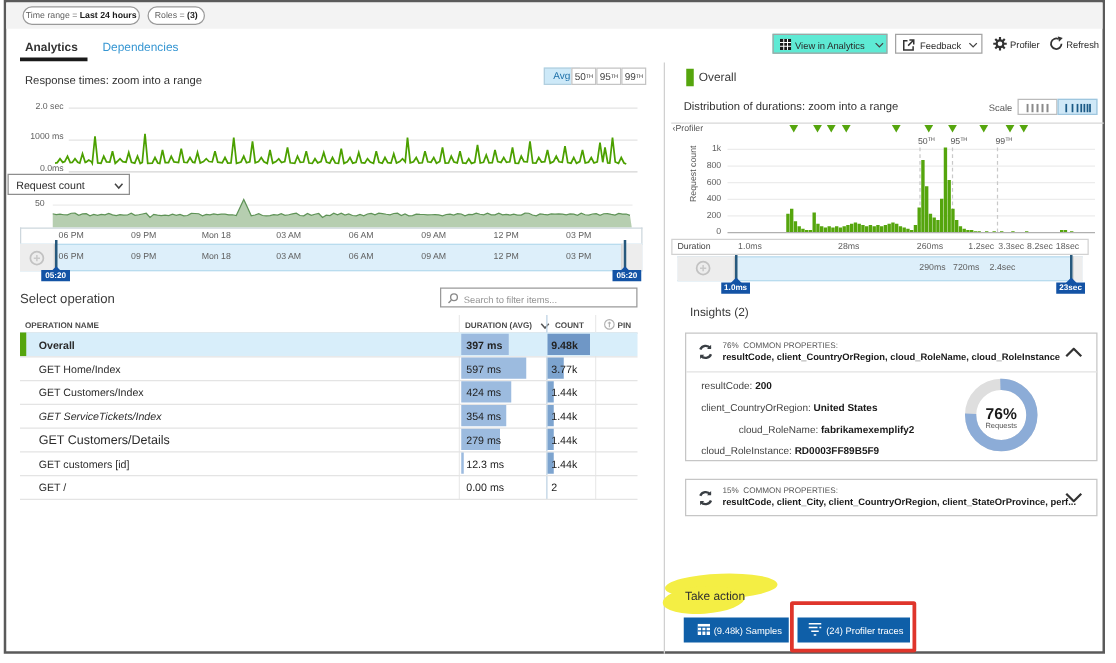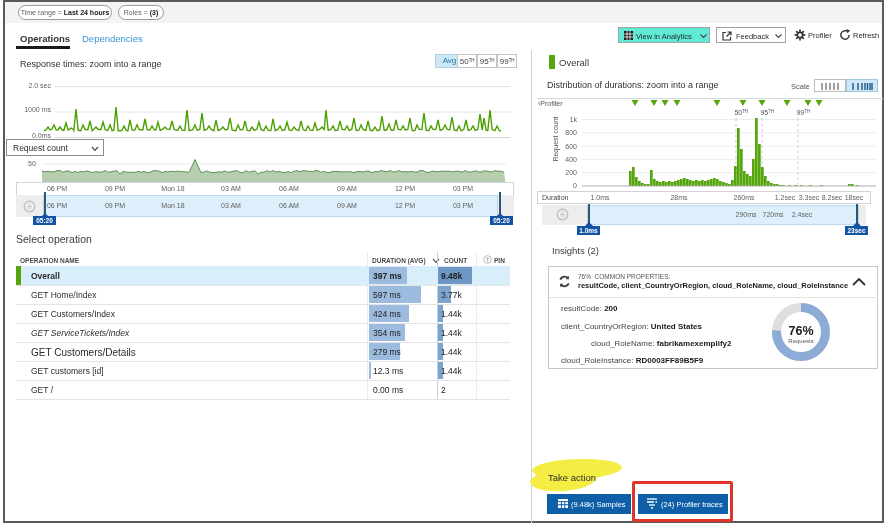--- a/index.html
+++ b/index.html
@@ -14,21 +14,21 @@
   svg { display:block; }
 </style>
 </head>
 <body>
 <div class="frame">
 
   <div class="abs" style="left:0;top:0;width:877px;height:21px;background:#f3f3f3;"></div>
   <div class="abs" style="left:13px;top:3px;width:94px;height:15px;background:#fff;border:1px solid #9a9a9a;border-radius:8px;font-size:7px;line-height:13px;text-align:center;color:#5f5f5f;">Time range = <b style="color:#1a1a1a;">Last 24 hours</b></div>
   <div class="abs" style="left:113px;top:3px;width:46px;height:15px;background:#fff;border:1px solid #9a9a9a;border-radius:8px;font-size:7px;line-height:13px;text-align:center;color:#5f5f5f;">Roles = <b style="color:#1a1a1a;">(3)</b></div>
 
-  <div class="abs" style="left:15px;top:31px;font-size:9.5px;font-weight:bold;color:#333;">Operations</div>
+  <div class="abs" style="left:15px;top:31px;font-size:9.5px;font-weight:bold;color:#333;">Analytics</div>
   <div class="abs" style="left:11px;top:44px;width:54px;height:2.5px;background:#1a1a1a;"></div>
   <div class="abs" style="left:77px;top:31px;font-size:9.5px;color:#3696d2;">Dependencies</div>
 
   <div class="abs" style="left:613px;top:25px;width:92px;height:16px;border:1px solid #a3a3a3;background:#5eead4;">
     <svg class="abs" style="left:5px;top:3px;" width="9" height="9" viewBox="0 0 9 9">
         <rect x="0" y="0" width="9" height="9" fill="#1a1a1a"></rect>
         <g stroke="#fff" stroke-width="0.8">
           <line x1="3" y1="0" x2="3" y2="9"></line>
           <line x1="6" y1="0" x2="6" y2="9"></line>
           <line x1="0" y1="3" x2="9" y2="3"></line>
@@ -140,20 +140,27 @@
   <svg class="abs" style="left:35px;top:211px;" width="10" height="5" viewBox="0 0 10 5">
       <path d="M5 0 L10 5 L0 5 Z" fill="#1353a5"></path>
     </svg>
   <svg class="abs" style="left:490px;top:211px;" width="10" height="5" viewBox="0 0 10 5">
       <path d="M5 0 L10 5 L0 5 Z" fill="#1353a5"></path>
     </svg>
   <div class="abs" style="left:28px;top:214px;width:23px;height:9px;background:#1353a5;color:#fff;font-size:6.5px;font-weight:bold;text-align:center;line-height:9px;">05:20</div>
   <div class="abs" style="left:485px;top:214px;width:23px;height:9px;background:#1353a5;color:#fff;font-size:6.5px;font-weight:bold;text-align:center;line-height:9px;">05:20</div>
 
   <div class="abs" style="left:11px;top:231px;font-size:10.5px;color:#3c3c3c;">Select operation</div>
+  <div class="abs" style="left:347px;top:228px;width:158px;height:16px;border:1px solid #9a9a9a;background:#fff;">
+    <svg class="abs" style="left:5px;top:3px;" width="9" height="9" viewBox="0 0 9 9">
+        <circle cx="5.2" cy="3.8" r="2.7" fill="none" stroke="#8a8a8a" stroke-width="1.1"></circle>
+        <line x1="3" y1="6.2" x2="0.8" y2="8.4" stroke="#8a8a8a" stroke-width="1.1"></line>
+      </svg>
+    <span class="abs" style="left:18px;top:3.5px;font-size:7.5px;color:#949494;">Search to filter items...</span>
+  </div>
 
   <div class="abs" style="left:15px;top:255px;font-size:6.5px;font-weight:bold;color:#4a4a4a;">OPERATION NAME</div>
   <div class="abs" style="left:367px;top:255px;font-size:6.5px;font-weight:bold;color:#4a4a4a;">DURATION (AVG)</div>
   <svg class="abs" style="left:427px;top:256px;" width="8" height="6" viewBox="0 0 8 6">
       <path d="M1 1 L4 4.4 L7 1" stroke="#555" stroke-width="1.2" fill="none"></path>
     </svg>
   <div class="abs" style="left:439px;top:255px;font-size:6.5px;font-weight:bold;color:#4a4a4a;">COUNT</div>
   <svg class="abs" style="left:478px;top:253px;" width="9" height="9" viewBox="0 0 9 9">
       <circle cx="4.5" cy="4.5" r="3.8" fill="none" stroke="#b0b0b0" stroke-width="0.9"></circle>
       <path d="M4.5 2.3 L4.5 6.7 M3.2 3.4 L5.8 3.4" stroke="#b0b0b0" stroke-width="0.9"></path>
@@ -389,20 +396,35 @@
     <div class="abs" style="left:12px;top:55px;font-size:8px;color:#444;">client_CountryOrRegion: <b style="color:#1a1a1a;">United States</b></div>
     <div class="abs" style="left:0;top:72px;font-size:8px;color:#444;padding-left:42px;">cloud_RoleName: <b style="color:#1a1a1a;">fabrikamexemplify2</b></div>
     <div class="abs" style="left:12px;top:89px;font-size:8px;color:#444;">cloud_RoleInstance: <b style="color:#1a1a1a;">RD0003FF89B5F9</b></div>
     <svg class="abs" style="left:217px;top:32px;" width="70" height="70" viewBox="0 0 70 70">
       <circle cx="35" cy="33" r="24.5" fill="none" stroke="#dedede" stroke-width="9"></circle>
       <circle cx="35" cy="33" r="24.5" fill="none" stroke="#8cacd7" stroke-width="9" pathLength="100" stroke-dasharray="76 24" transform="rotate(-90 35 33)"></circle>
       <text x="35" y="36" font-size="12.5" font-weight="bold" fill="#1a1a1a" text-anchor="middle" font-family="Liberation Sans, sans-serif">76%</text>
       <text x="35" y="43.5" font-size="6" fill="#555" text-anchor="middle" font-family="Liberation Sans, sans-serif">Requests</text>
     </svg>
   </div>
+  <div class="abs" style="left:543px;top:381px;width:330px;height:30px;border:1px solid #c6c6c6;background:#fff;">
+    <svg class="abs" style="left:9px;top:8px;" width="13" height="13" viewBox="0 0 13 13">
+        <g fill="none" stroke="#3a3f44" stroke-width="1.9">
+          <path d="M2.2 4.6 A4.8 4.8 0 0 1 10.3 3.4"></path>
+          <path d="M10.8 8.4 A4.8 4.8 0 0 1 2.7 9.6"></path>
+        </g>
+        <path d="M10.9 0.8 L10.9 4.2 L7.6 4.2 Z" fill="#3a3f44"></path>
+        <path d="M2.1 12.2 L2.1 8.8 L5.4 8.8 Z" fill="#3a3f44"></path>
+      </svg>
+    <div class="abs" style="left:29px;top:5px;font-size:6.5px;color:#555;">15%&nbsp;&nbsp;COMMON PROPERTIES:</div>
+    <div class="abs" style="left:29px;top:13px;font-size:7.5px;font-weight:bold;color:#1a1a1a;">resultCode, client_City, client_CountryOrRegion, client_StateOrProvince, perf...</div>
+    <svg class="abs" style="left:303px;top:10px;" width="14" height="8" viewBox="0 0 14 8">
+        <path d="M1 1 L7 7 L13 1" stroke="#333" stroke-width="1.8" fill="none"></path>
+      </svg>
+  </div>
 
   <svg class="abs" style="left:525px;top:455px;" width="95" height="40" viewBox="0 0 95 40">
     <ellipse cx="47" cy="12" rx="45" ry="10" fill="#f4ee44" transform="rotate(-2 47 12)"></ellipse>
       <ellipse cx="33" cy="23" rx="33" ry="11" fill="#f4ee44" transform="rotate(-4 33 23)"></ellipse>
   </svg>
   <div class="abs" style="left:543px;top:470px;font-size:9.5px;color:#2f2f2f;">Take action</div>
   <div class="abs" style="left:542px;top:492px;width:84px;height:20px;background:#0f5fa8;">
     <svg class="abs" style="left:11px;top:5px;" width="10" height="9" viewBox="0 0 10 9">
         <rect x="0" y="0" width="10" height="9" fill="#fff"></rect>
         <g stroke="#0f5fa8" stroke-width="1">

